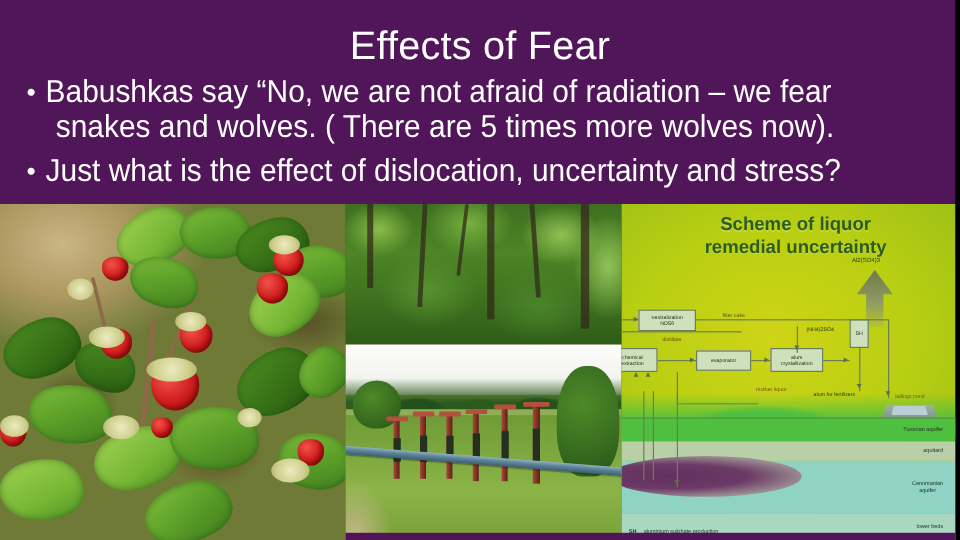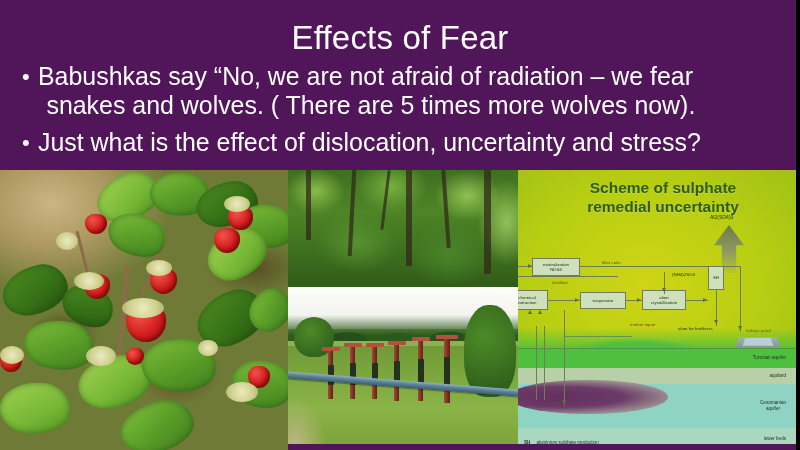--- a/index.html
+++ b/index.html
@@ -290,21 +290,21 @@
       <div class="post" style="left:156px;top:50px;height:66px;width:6px;"></div>
       <div class="cap" style="left:148px;top:48px;width:22px;"></div>
       <div class="blk" style="left:156px;top:70px;height:28px;"></div>
 
       <div class="pipe" style="left:-6px;top:84px;width:246px;transform:rotate(4.5deg);transform-origin:left center;"></div>
     </div>
 
     <div id="scheme">
 
       <div class="shead">
-        <div>Scheme of sulphate</div>
+        <div>Scheme of liquor</div>
         <div>remedial uncertainty</div>
       </div>
 
       <div id="bigarrow"></div>
       <div class="dlbl dk" style="left:192px;top:44px;font-size:5px;">Al2(SO4)3</div>
 
       <div class="dbox" style="left:14px;top:88px;width:48px;height:18px;white-space:pre-line;">neutralization
 NDS6</div>
       <div class="dbox" style="left:-12px;top:120px;width:42px;height:20px;white-space:pre-line;">chemical
 extraction</div>

